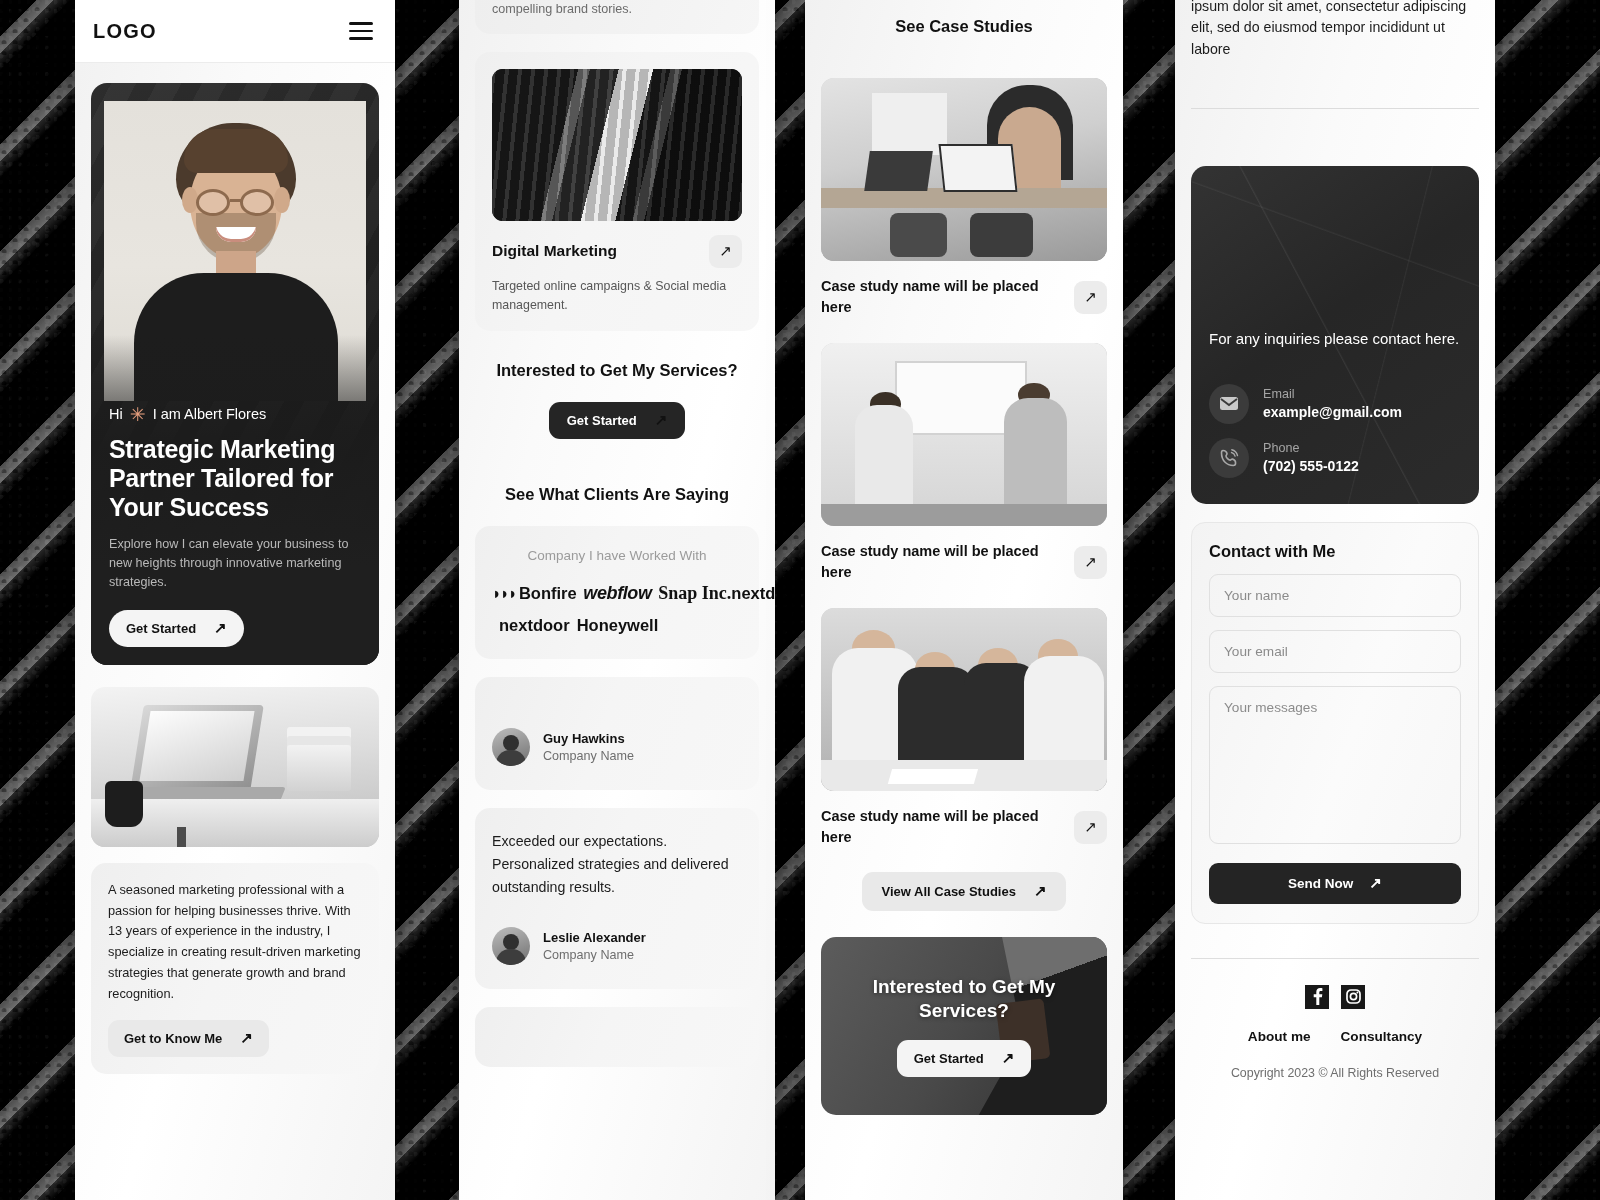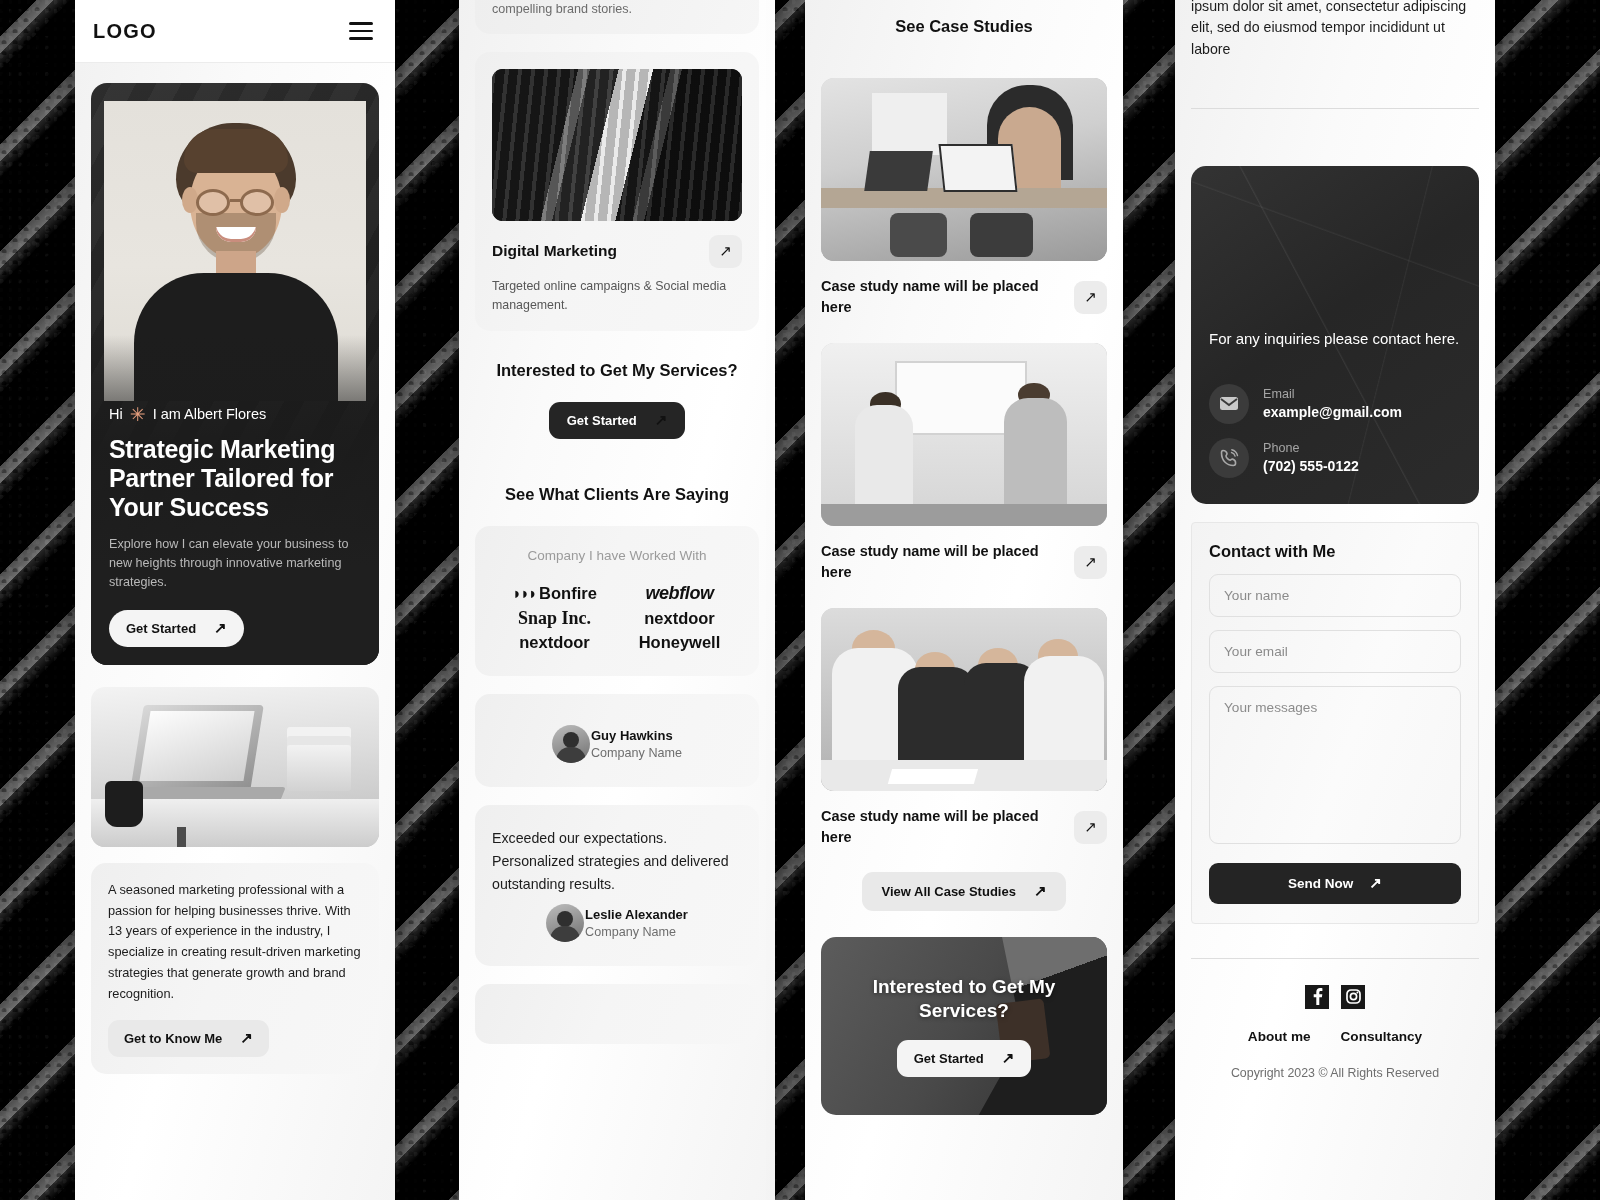--- a/index.html
+++ b/index.html
@@ -167,28 +167,28 @@
   .section-h { text-align: center; font-size: 16.5px; font-weight: 700; color: #111; }
   .btn-dark {
     display: inline-flex; align-items: center; gap: 18px;
     background: #252525; color: #fff; border: none;
     border-radius: 11px; padding: 11px 18px;
     font-size: 13px; font-weight: 600; cursor: pointer; font-family: inherit;
   }
   .center { text-align: center; }
 
   .logos-label { text-align: center; color: #9b9b9b; font-size: 13.5px; margin-bottom: 20px; }
-  .logo-grid { display: grid; grid-template-columns: 1fr 1fr; row-gap: 4px; justify-items: center; align-items: center; }
+  .logo-grid { display: grid; grid-template-columns: 1fr 1fr 1fr 1fr; row-gap: 12px; justify-items: center; align-items: center; }
   .brand { font-size: 16.5px; font-weight: 800; color: #111; white-space: nowrap; }
   .brand.serif { font-family: "Liberation Serif", serif; font-size: 18px; }
   .brand.italic { font-style: italic; font-weight: 700; font-size: 18px; letter-spacing: -.4px; }
   .bonfire-mark { display:inline-block; margin-right:3px; letter-spacing:-2px; }
 
   .quote { font-size: 14.2px; line-height: 1.6; color: #1c1c1c; }
-  .person { display: flex; align-items: center; gap: 1px; margin-top: 9px; justify-content: center; }
+  .person { display: flex; align-items: center; gap: 13px; margin-top: 29px; }
   .avatar { width: 38px; height: 38px; border-radius: 50%; flex: none; overflow:hidden; position:relative;
             background: linear-gradient(160deg,#bdbdbd,#6f6f6f); }
   .av-head{position:absolute;left:11px;top:7px;width:16px;height:16px;border-radius:50%;background:#2f2f2f;}
   .av-body{position:absolute;left:4px;top:22px;width:30px;height:22px;border-radius:14px 14px 0 0;background:#3d3d3d;}
   .p-name { font-size: 13px; font-weight: 700; color: #111; }
   .p-co { font-size: 12.6px; color: #6e6e6e; margin-top: 3px; }
 
   
   .cs-img { height: 183px; border-radius: 13px; margin: 0 16px; overflow: hidden; position: relative;
             background: linear-gradient(160deg,#d6d6d6,#8e8e8e); }
@@ -251,21 +251,21 @@
       linear-gradient(104deg, transparent 64.6%, rgba(255,255,255,.05) 64.8%, transparent 65.2%),
       linear-gradient(20deg, transparent 72.6%, rgba(255,255,255,.05) 72.8%, transparent 73.2%);}
   .cd-lead { position: relative; color: #fff; font-size: 15px; line-height: 1.45; margin-bottom: 20px; }
   .cd-item { position: relative; display: flex; align-items: center; gap: 14px; margin-top: 14px; }
   .cd-ic { width: 40px; height: 40px; border-radius: 50%; background: #3b3b3b; flex: none;
            display: flex; align-items: center; justify-content: center; }
   .cd-lab { color: #a5a5a5; font-size: 12.6px; }
   .cd-val { color: #fff; font-size: 14px; font-weight: 700; margin-top: 3px; }
 
   .form-card {
-    margin: 18px 16px 0; border-radius: 4px; padding: 19px 17px 19px;
+    margin: 18px 16px 0; border-radius: 14px; padding: 19px 17px 19px;
     background: linear-gradient(110deg,#f3f3f3,#fbfbfb 55%,#f6f6f6);
     border: 1px solid #e7e7e7;
   }
   .form-h { font-size: 16.5px; font-weight: 800; color: #111; }
   .form-sub { font-size: 12.6px; color: #3a3a3a; line-height: 1.5; margin-top: 7px; }
   .fld {
     width: 100%; margin-top: 13px; border: 1px solid #e0e0e0; border-radius: 9px;
     background: transparent; padding: 13px 14px; font-size: 13.6px; color: #333;
     font-family: inherit; outline: none;
   }

